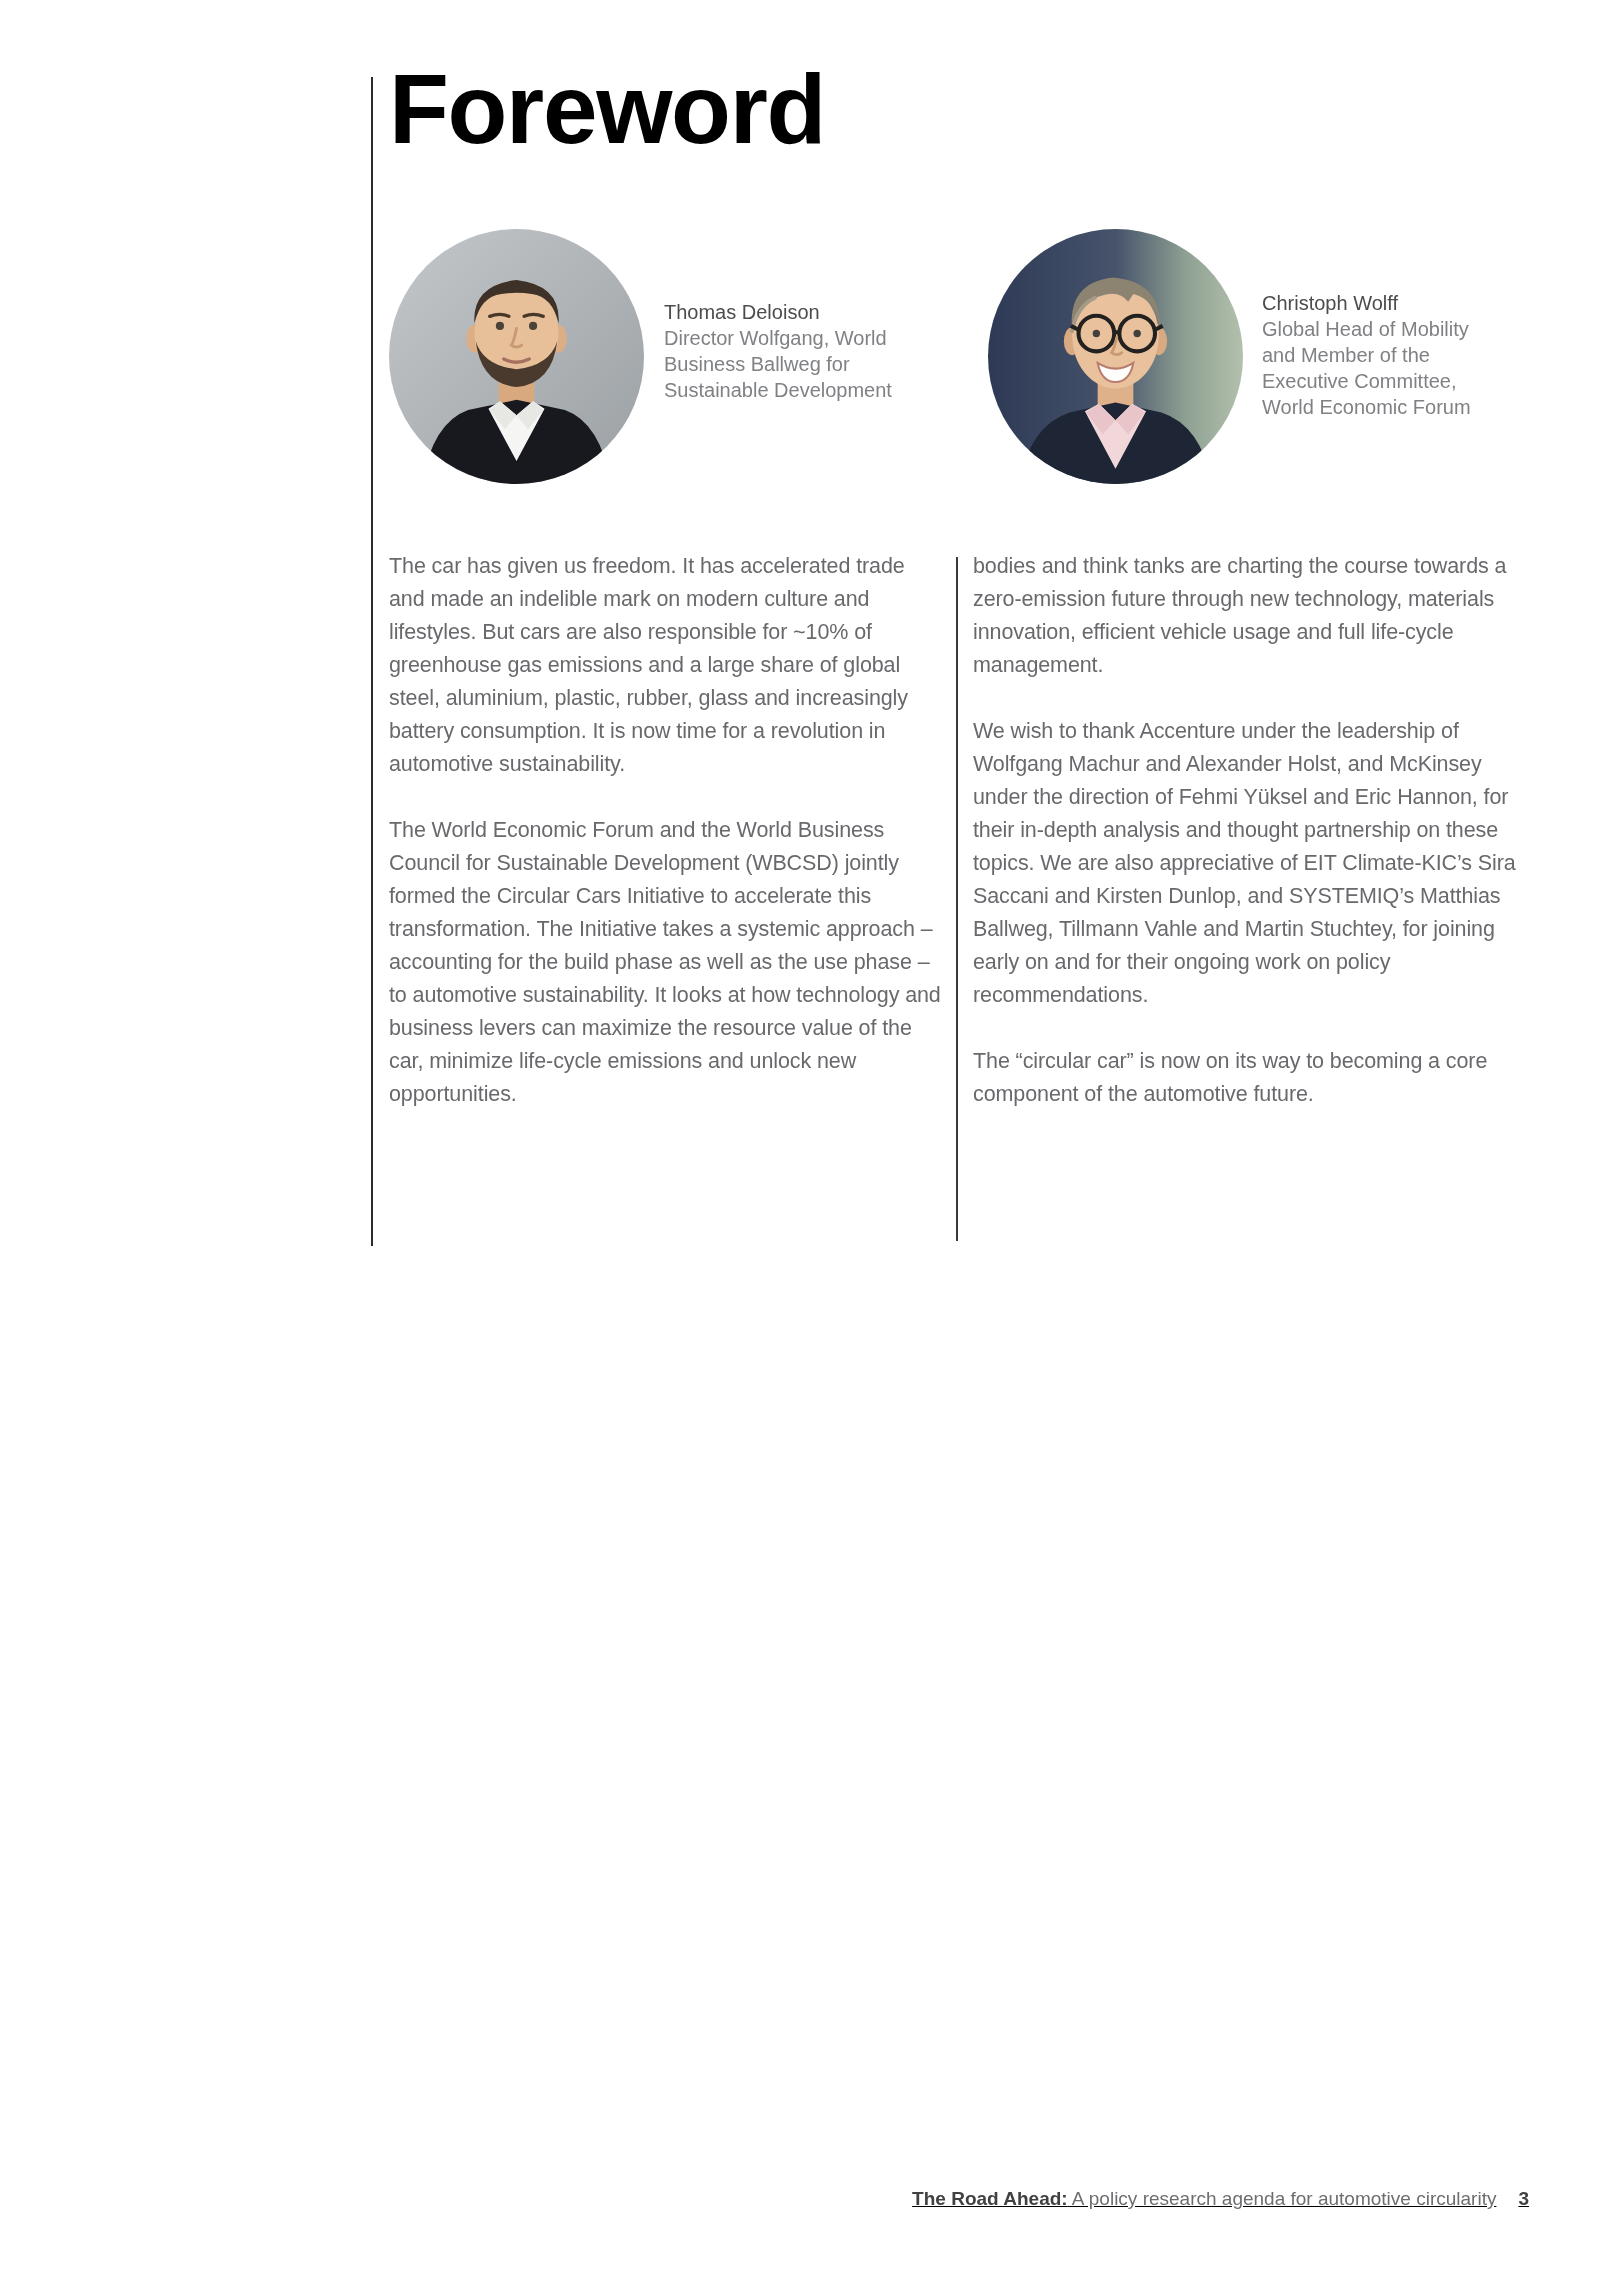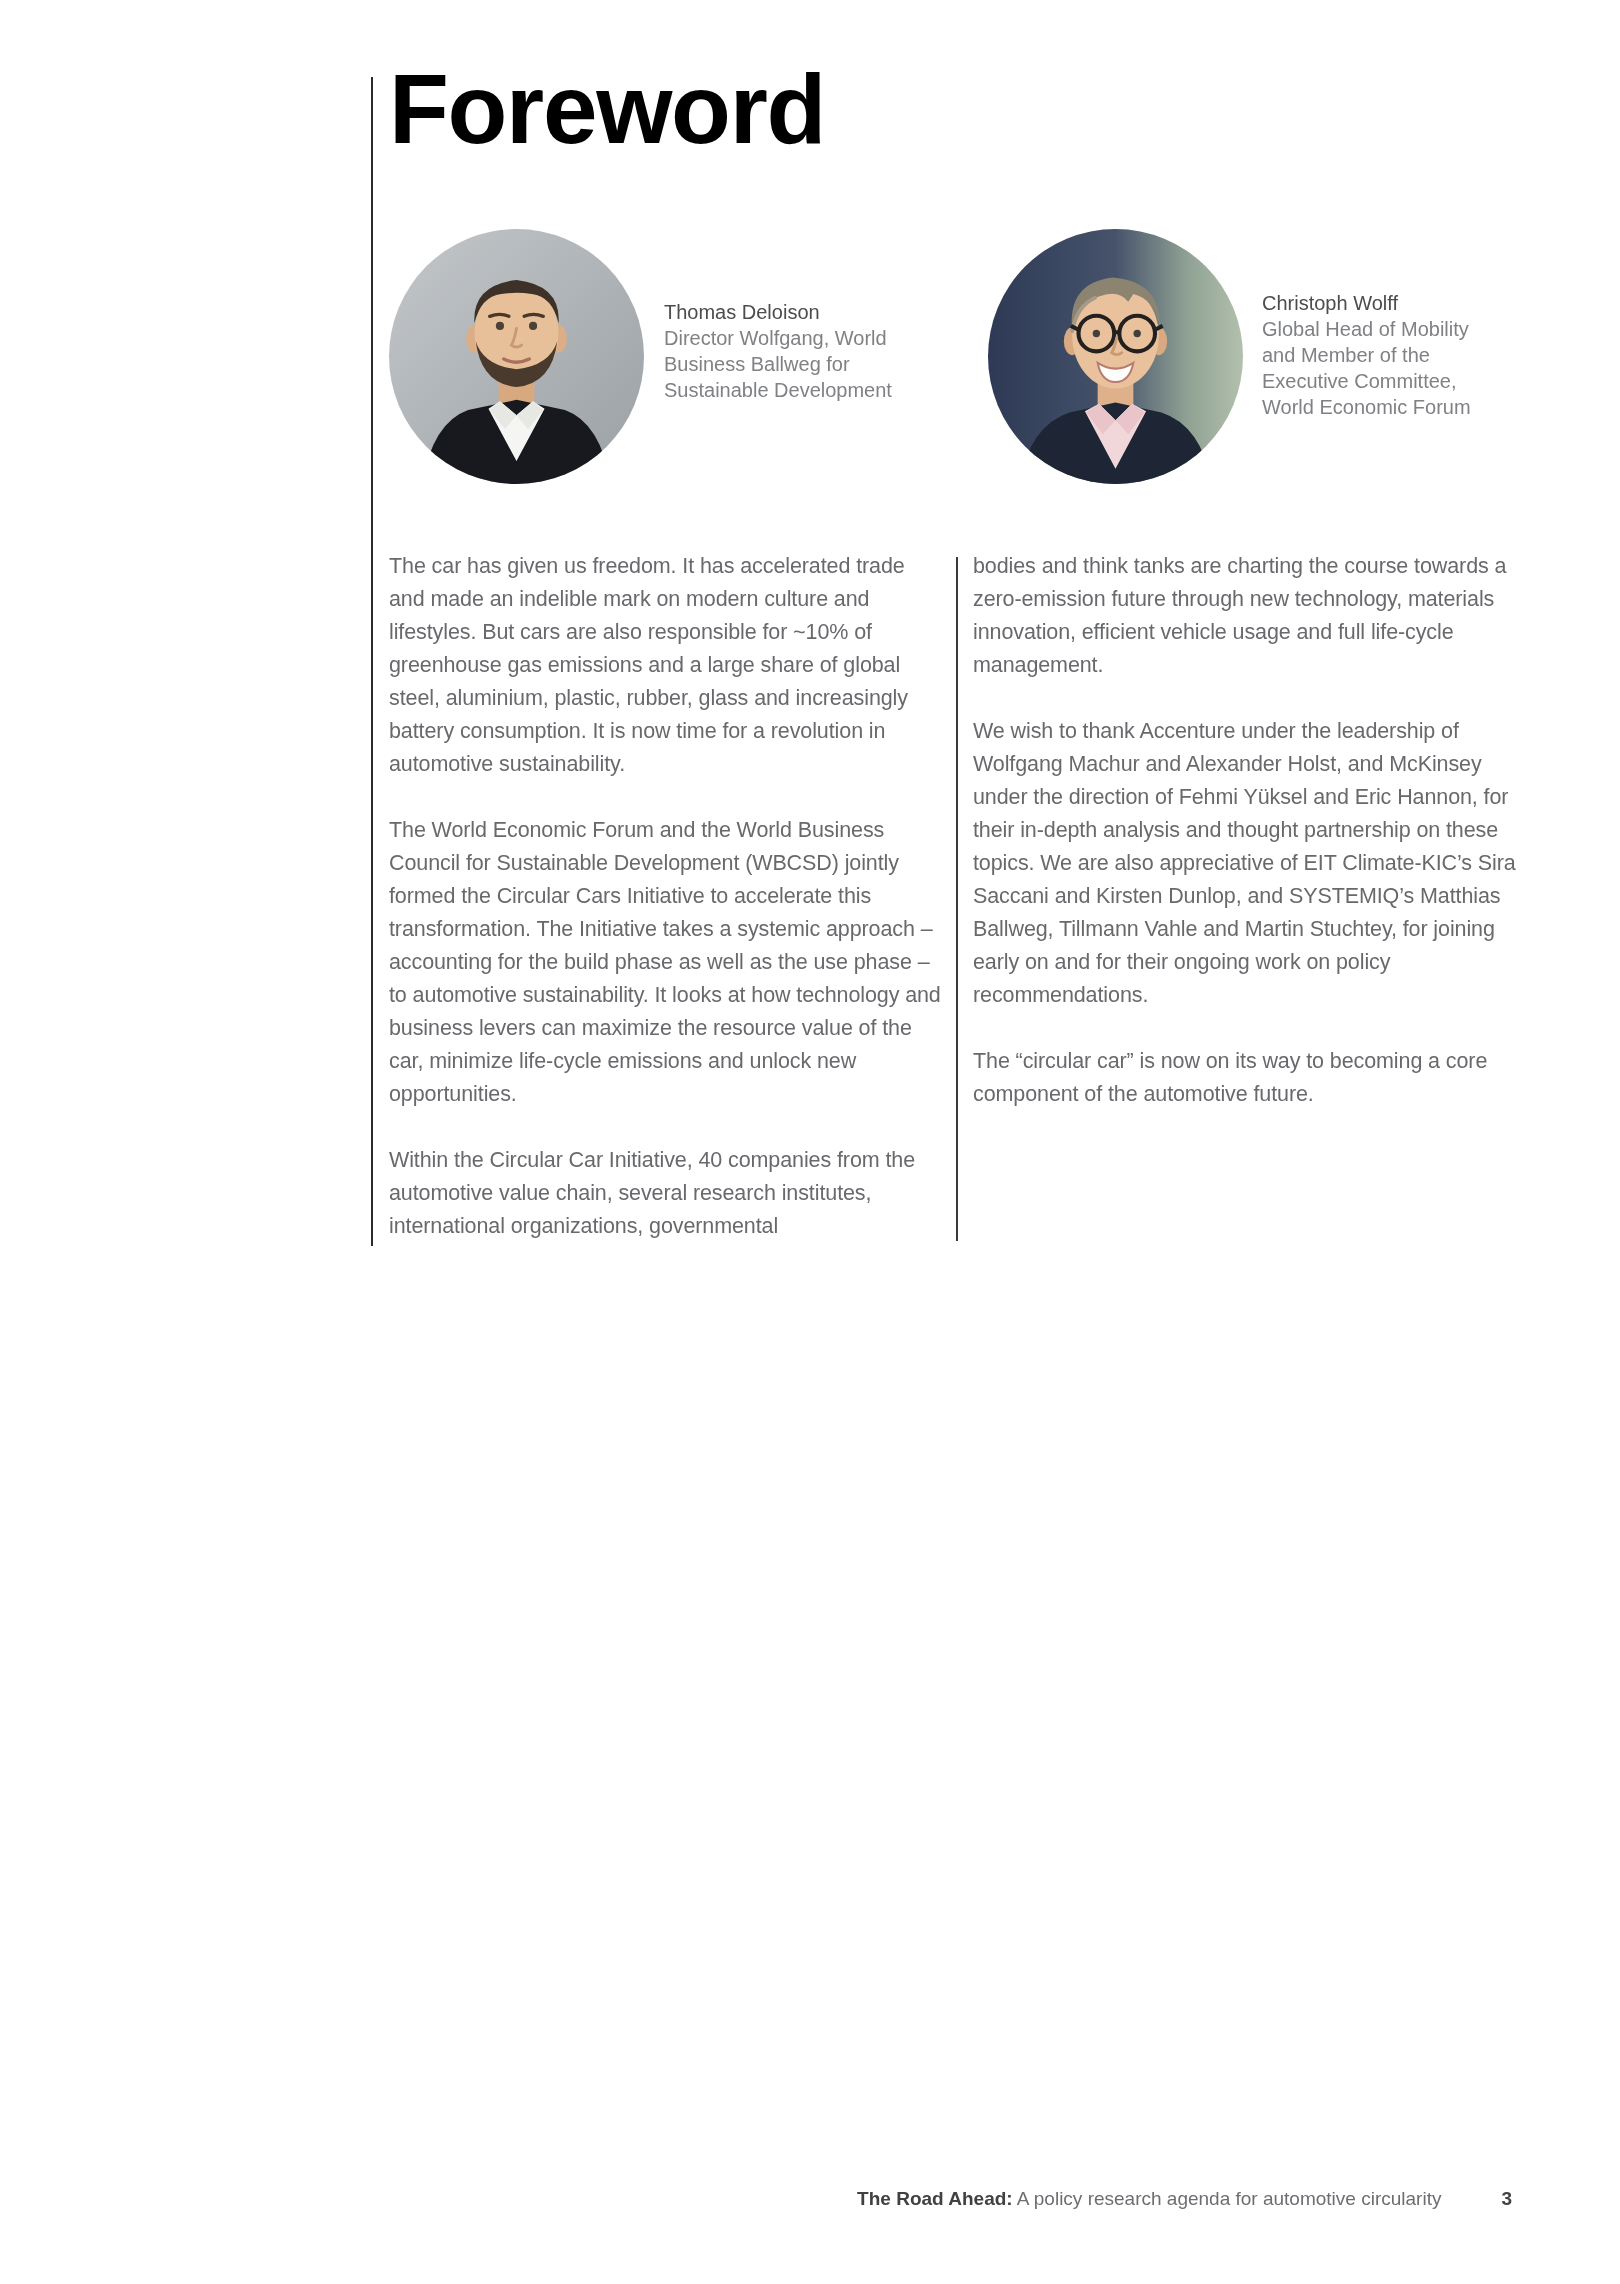--- a/index.html
+++ b/index.html
@@ -47,23 +47,23 @@
   .body-col-left{left:389px;}
   .body-col-right{left:973px;}
   .body-col p{
     margin:0 0 33px 0;
     font-size:21.5px;line-height:33px;letter-spacing:-0.1px;
     color:#68696c;font-weight:400;
   }
   .body-col p:last-child{margin-bottom:0;}
 
   .footer{
-    position:absolute;top:2188px;right:109px;
-    display:flex;align-items:baseline;gap:60px;
-    font-size:19px;line-height:22px;
+    position:absolute;top:2188px;right:92px;
+    display:flex;align-items:baseline;gap:22px;
+    font-size:19px;line-height:22px;text-decoration:underline;
   }
   .footer .report-title{color:#6d6e71;white-space:nowrap;}
   .footer .report-title b{color:#414042;font-weight:700;}
   .footer .page-number{color:#414042;font-weight:700;}
 </style>
 </head>
 <body>
 
 <div class="page">
 
@@ -148,21 +148,20 @@
       <div class="author-role">Global Head of Mobility</div>
       <div class="author-role">and Member of the</div>
       <div class="author-role">Executive Committee,</div>
       <div class="author-role">World Economic Forum</div>
     </div>
   </div>
 
   <div class="body-col body-col-left">
     <p>The car has given us freedom. It has accelerated trade and made an indelible mark on modern culture and lifestyles. But cars are also responsible for ~10% of greenhouse gas emissions and a large share of global steel, aluminium, plastic, rubber, glass and increasingly battery consumption. It is now time for a revolution in automotive sustainability.</p>
     <p>The World Economic Forum and the World Business Council for Sustainable Development (WBCSD) jointly formed the Circular Cars Initiative to accelerate this transformation. The Initiative takes a systemic approach – accounting for the build phase as well as the use phase – to automotive sustainability. It looks at how technology and business levers can maximize the resource value of the car, minimize life-cycle emissions and unlock new opportunities.</p>
-    <p>Within the Circular Car Initiative, 40 companies from the automotive value chain, several research institutes, international organizations, governmental</p>
   </div>
 
   <div class="body-col body-col-right">
     <p>bodies and think tanks are charting the course towards a zero-emission future through new technology, materials innovation, efficient vehicle usage and full life-cycle management.</p>
     <p>We wish to thank Accenture under the leadership of Wolfgang Machur and Alexander Holst, and McKinsey under the direction of Fehmi Yüksel and Eric Hannon, for their in-depth analysis and thought partnership on these topics. We are also appreciative of EIT Climate-KIC’s Sira Saccani and Kirsten Dunlop, and SYSTEMIQ’s Matthias Ballweg, Tillmann Vahle and Martin Stuchtey, for joining early on and for their ongoing work on policy recommendations.</p>
     <p>The “circular car” is now on its way to becoming a core component of the automotive future.</p>
   </div>
 
   <div class="footer">
     <div class="report-title"><b>The Road Ahead:</b><span> A policy research agenda for automotive circularity</span></div>

